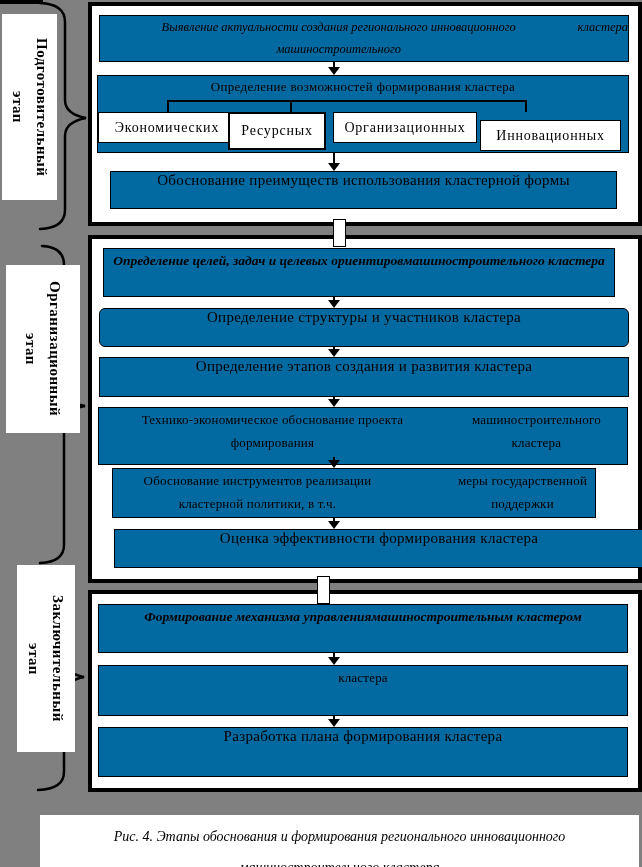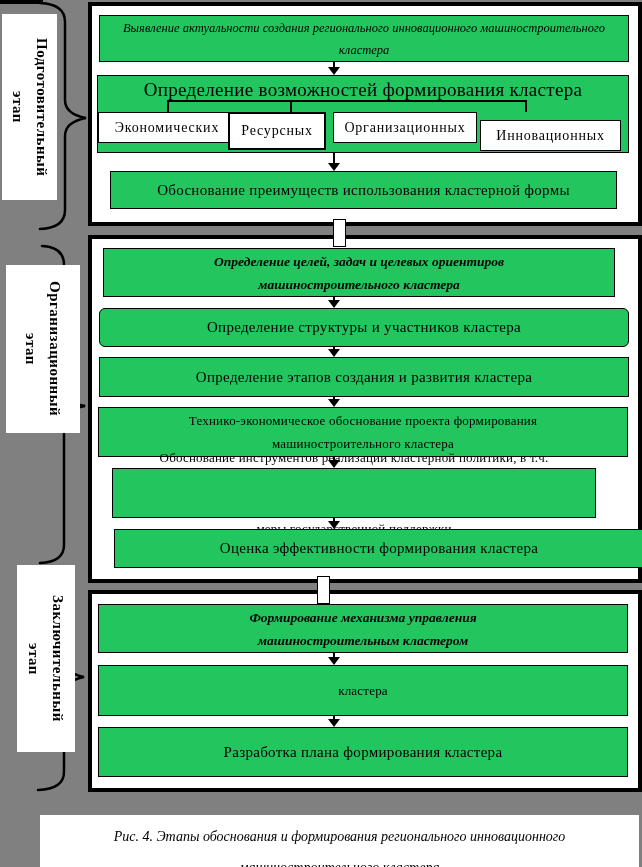--- a/index.html
+++ b/index.html
@@ -25,33 +25,33 @@
   .section-1{top:2px;height:224px;}
   .section-2{top:235px;height:348px;}
   .section-3{top:590px;height:202px;}
   .pipe{
     position:absolute;width:13px;height:28px;background:#fff;
     border:1px solid #000;box-sizing:border-box;z-index:6;
   }
   .pipe-1{left:333px;top:219px;}
   .pipe-2{left:317px;top:576px;}
   .box{
-    position:absolute;background:#22c55e;border:1px solid #000;box-sizing:border-box;
-    text-align:center;display:flex;flex-direction:column;justify-content:center;
+    position:absolute;background:#0369a1;border:1px solid #000;box-sizing:border-box;
+    text-align:center;display:flex;justify-content:center;
   }
   .t15{font-size:15px;letter-spacing:0.3px;}
   .t13{font-size:13px;line-height:23px;letter-spacing:0.2px;}
   .it12{font-style:italic;font-size:12.5px;line-height:22px;}
   .bi13{font-weight:bold;font-style:italic;font-size:13.5px;line-height:23px;}
   .arr{position:absolute;width:12px;display:flex;flex-direction:column;align-items:center;z-index:4;}
   .arr .st{width:2px;flex:1;background:#000;}
   .arr .hd{width:0;height:0;border-left:6px solid transparent;border-right:6px solid transparent;border-top:8px solid #000;}
   
   .opp-box{display:block;}
-  .opp-head{margin-top:3px;font-size:19px;letter-spacing:0.3px;text-align:center;}
+  .opp-head{margin-top:3px;font-size:13px;letter-spacing:0.3px;text-align:center;}
   .cline{position:absolute;background:#000;}
   .sub-box{
     position:absolute;background:#fff;border:1px solid #000;box-sizing:border-box;
     display:flex;align-items:center;justify-content:center;
     font-size:14px;letter-spacing:0.8px;
   }
   .sub-eco{left:0;top:36px;width:138px;height:31px;}
   .sub-res{left:130px;top:36px;width:98px;height:38px;border-width:2px;}
   .sub-org{left:235px;top:36px;width:144px;height:31px;}
   .sub-inn{left:382px;top:44px;width:141px;height:31px;}
@@ -154,21 +154,21 @@
 
     <div class="box t15" style="left:7px;top:118px;width:530px;height:40px;">
       <div>Определение этапов создания и развития кластера</div>
     </div>
 
     <div class="arr" style="left:236px;top:158px;height:10px;">
       <i class="st"></i>
         <i class="hd"></i>
     </div>
 
-    <div class="box t13" style="left:6px;top:168px;width:530px;height:50px;">
+    <div class="box t13" style="left:6px;top:168px;width:530px;height:58px;">
       <div>Технико-экономическое обоснование проекта формирования</div>
       <div>машиностроительного кластера</div>
     </div>
 
     <div class="arr" style="left:236px;top:218px;height:11px;">
       <i class="st"></i>
         <i class="hd"></i>
     </div>
 
     <div class="box t13" style="left:20px;top:229px;width:484px;height:50px;gap:48px;">

